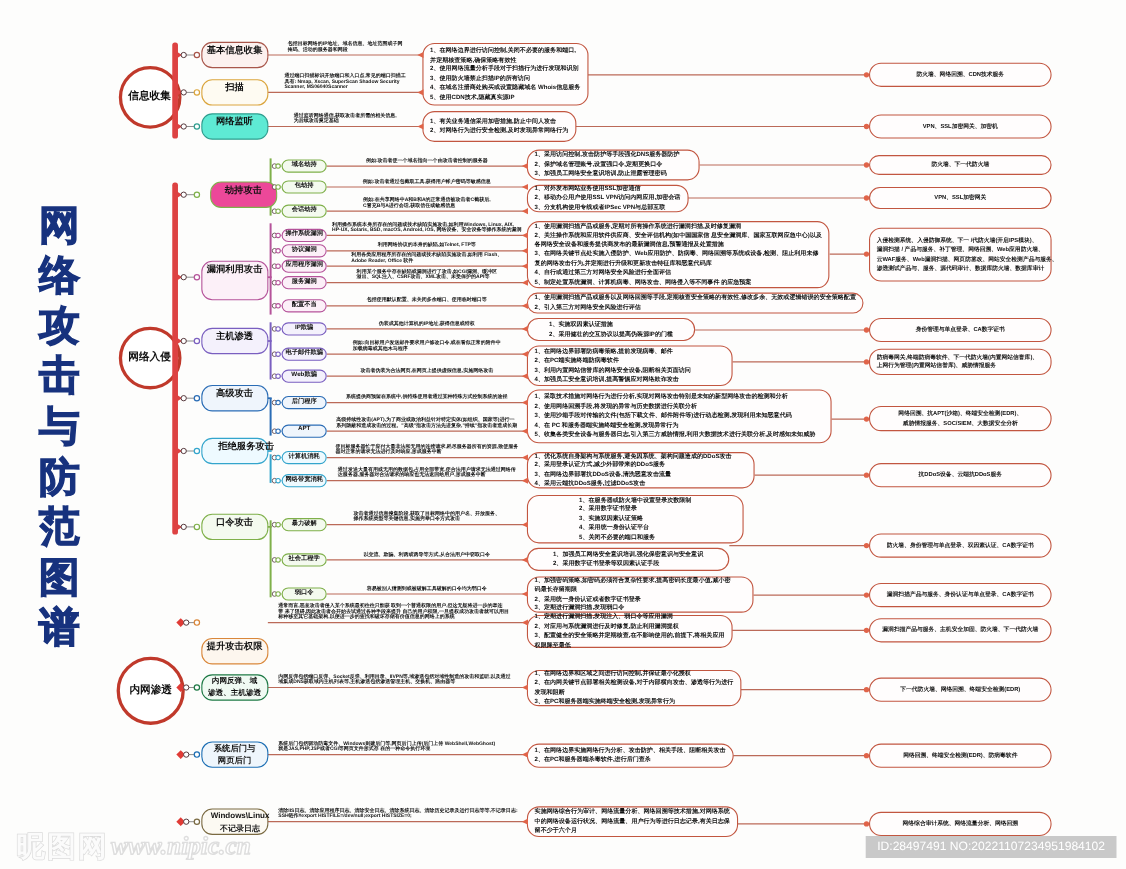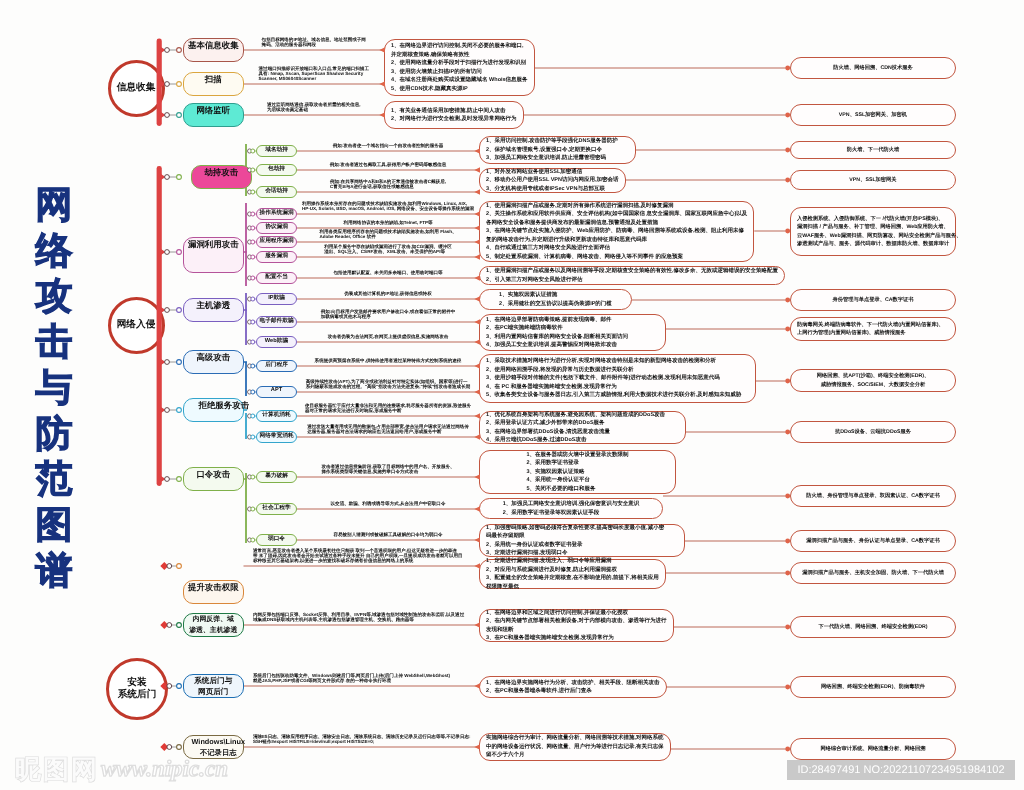--- a/index.html
+++ b/index.html
@@ -515,42 +515,41 @@
     <div class="desc" style="left: 253px; width: 700px; text-align: left; top: 547.6px; pointer-events: none;"><span style="display:inline-block;text-align:left"><div>通常而言,恶意攻击者侵入某个系统最初往往只能获 取到一个普通权限的用户,但这无疑将进一步的牵连</div><div>带 来了阻碍,因此攻击者会开始去试通过各种手段来提升 自己的用户权限,一旦提权成功攻击者就可以用目</div><div>标种移至其它基础架构,以便进一步的查找和破坏存储有价值信息的网络上的系统</div></span></div>
     <div class="box" style="left: 479px; top: 559px; height: 30px; padding: 2px 6px; text-align: left;">
       <div>1、定期进行漏洞扫描,发现注入、弱口令等应用漏洞</div>
       <div>2、对应用与系统漏洞进行及时修复,防止利用漏洞提权</div>
       <div>3、配置健全的安全策略并定期核查,在不影响使用的,前提下,将相关应用</div>
       <div>权限降至最低</div>
     </div>
     <div class="prod" style="left: 790px; top: 562px; width: 166px; height: 22px; padding: 2px 6px;">
       <div>漏洞扫描产品与服务、主机安全加固、防火墙、下一代防火墙</div>
     </div>
+    <div class="circ" style="left: 106px; top: 597px; width: 56px; height: 56px; border: 3.2px solid rgb(192, 57, 43);">
+      <div>
+        <div>内网渗透</div>
+      </div>
+    </div>
     <div class="node" style="left: 183px; top: 612.75px; width: 60.5px; height: 24.5px; border: 1.4px solid rgb(31, 122, 70); background: rgb(240, 250, 243); border-radius: 10px; font-size: 6.9px; white-space: nowrap; line-height: 11px;">
       <div>
         <div>内网反弹、域</div>
         <div>渗透、主机渗透</div>
       </div>
     </div>
     <div class="desc" style="left: 253px; width: 700px; text-align: left; top: 612px; pointer-events: none;"><span style="display:inline-block;text-align:left"><div>内网反弹包括端口反弹、Socket反弹、利用目录、IIVPN等,域渗透包括对域性制造的攻击和监听,以及通过</div><div>域集成DNS获取域内主机列表等,主机渗透包括渗透管理主机、交换机、路由器等</div></span></div>
     <div class="box" style="left: 479px; top: 609px; height: 33px; padding: 2px 6px; text-align: left;">
       <div>1、在网络边界和区域之间进行访问控制,并保证最小化授权</div>
       <div>2、在内网关键节点部署相关检测设备,对于内部横向攻击、渗透等行为进行</div>
       <div>发现和阻断</div>
       <div>3、在PC和服务器端实施终端安全检测,发现异常行为</div>
     </div>
     <div class="prod" style="left: 790px; top: 616px; width: 166px; height: 22px; padding: 2px 6px;">
       <div>下一代防火墙、网络回溯、终端安全检测(EDR)</div>
     </div>
-    <div class="circ" style="left: 106px; top: 658px; width: 56px; height: 56px; border: 3.2px solid rgb(192, 57, 43);">
-      <div>
-        <div>安装</div>
-        <div>系统后门</div>
-      </div>
-    </div>
     <div class="node" style="left: 183px; top: 673.75px; width: 60.5px; height: 24.5px; border: 1.4px solid rgb(29, 111, 180); background: rgb(239, 246, 252); border-radius: 10px; font-size: 7.6px; white-space: nowrap; line-height: 11px;">
       <div>
         <div>系统后门与</div>
         <div>网页后门</div>
       </div>
     </div>
     <div class="desc" style="left: 253px; width: 700px; text-align: left; top: 673px; pointer-events: none;"><span style="display:inline-block;text-align:left"><div>系统后门包括驱动防毒文件、Windows则建后门等,网页后门上传(后门上传 WebShell,WebGhost)</div><div>就是JAS,PHP,JSP或者CGI等网页文件形式存 在的一种命令执行环境</div></span></div>
     <div class="box" style="left: 479px; top: 676px; height: 22px; padding: 2px 6px; text-align: left;">
       <div>1、在网络边界实施网络行为分析、攻击防护、相关手段、阻断相关攻击</div>
       <div>2、在PC和服务器端杀毒软件,进行后门查杀</div>

